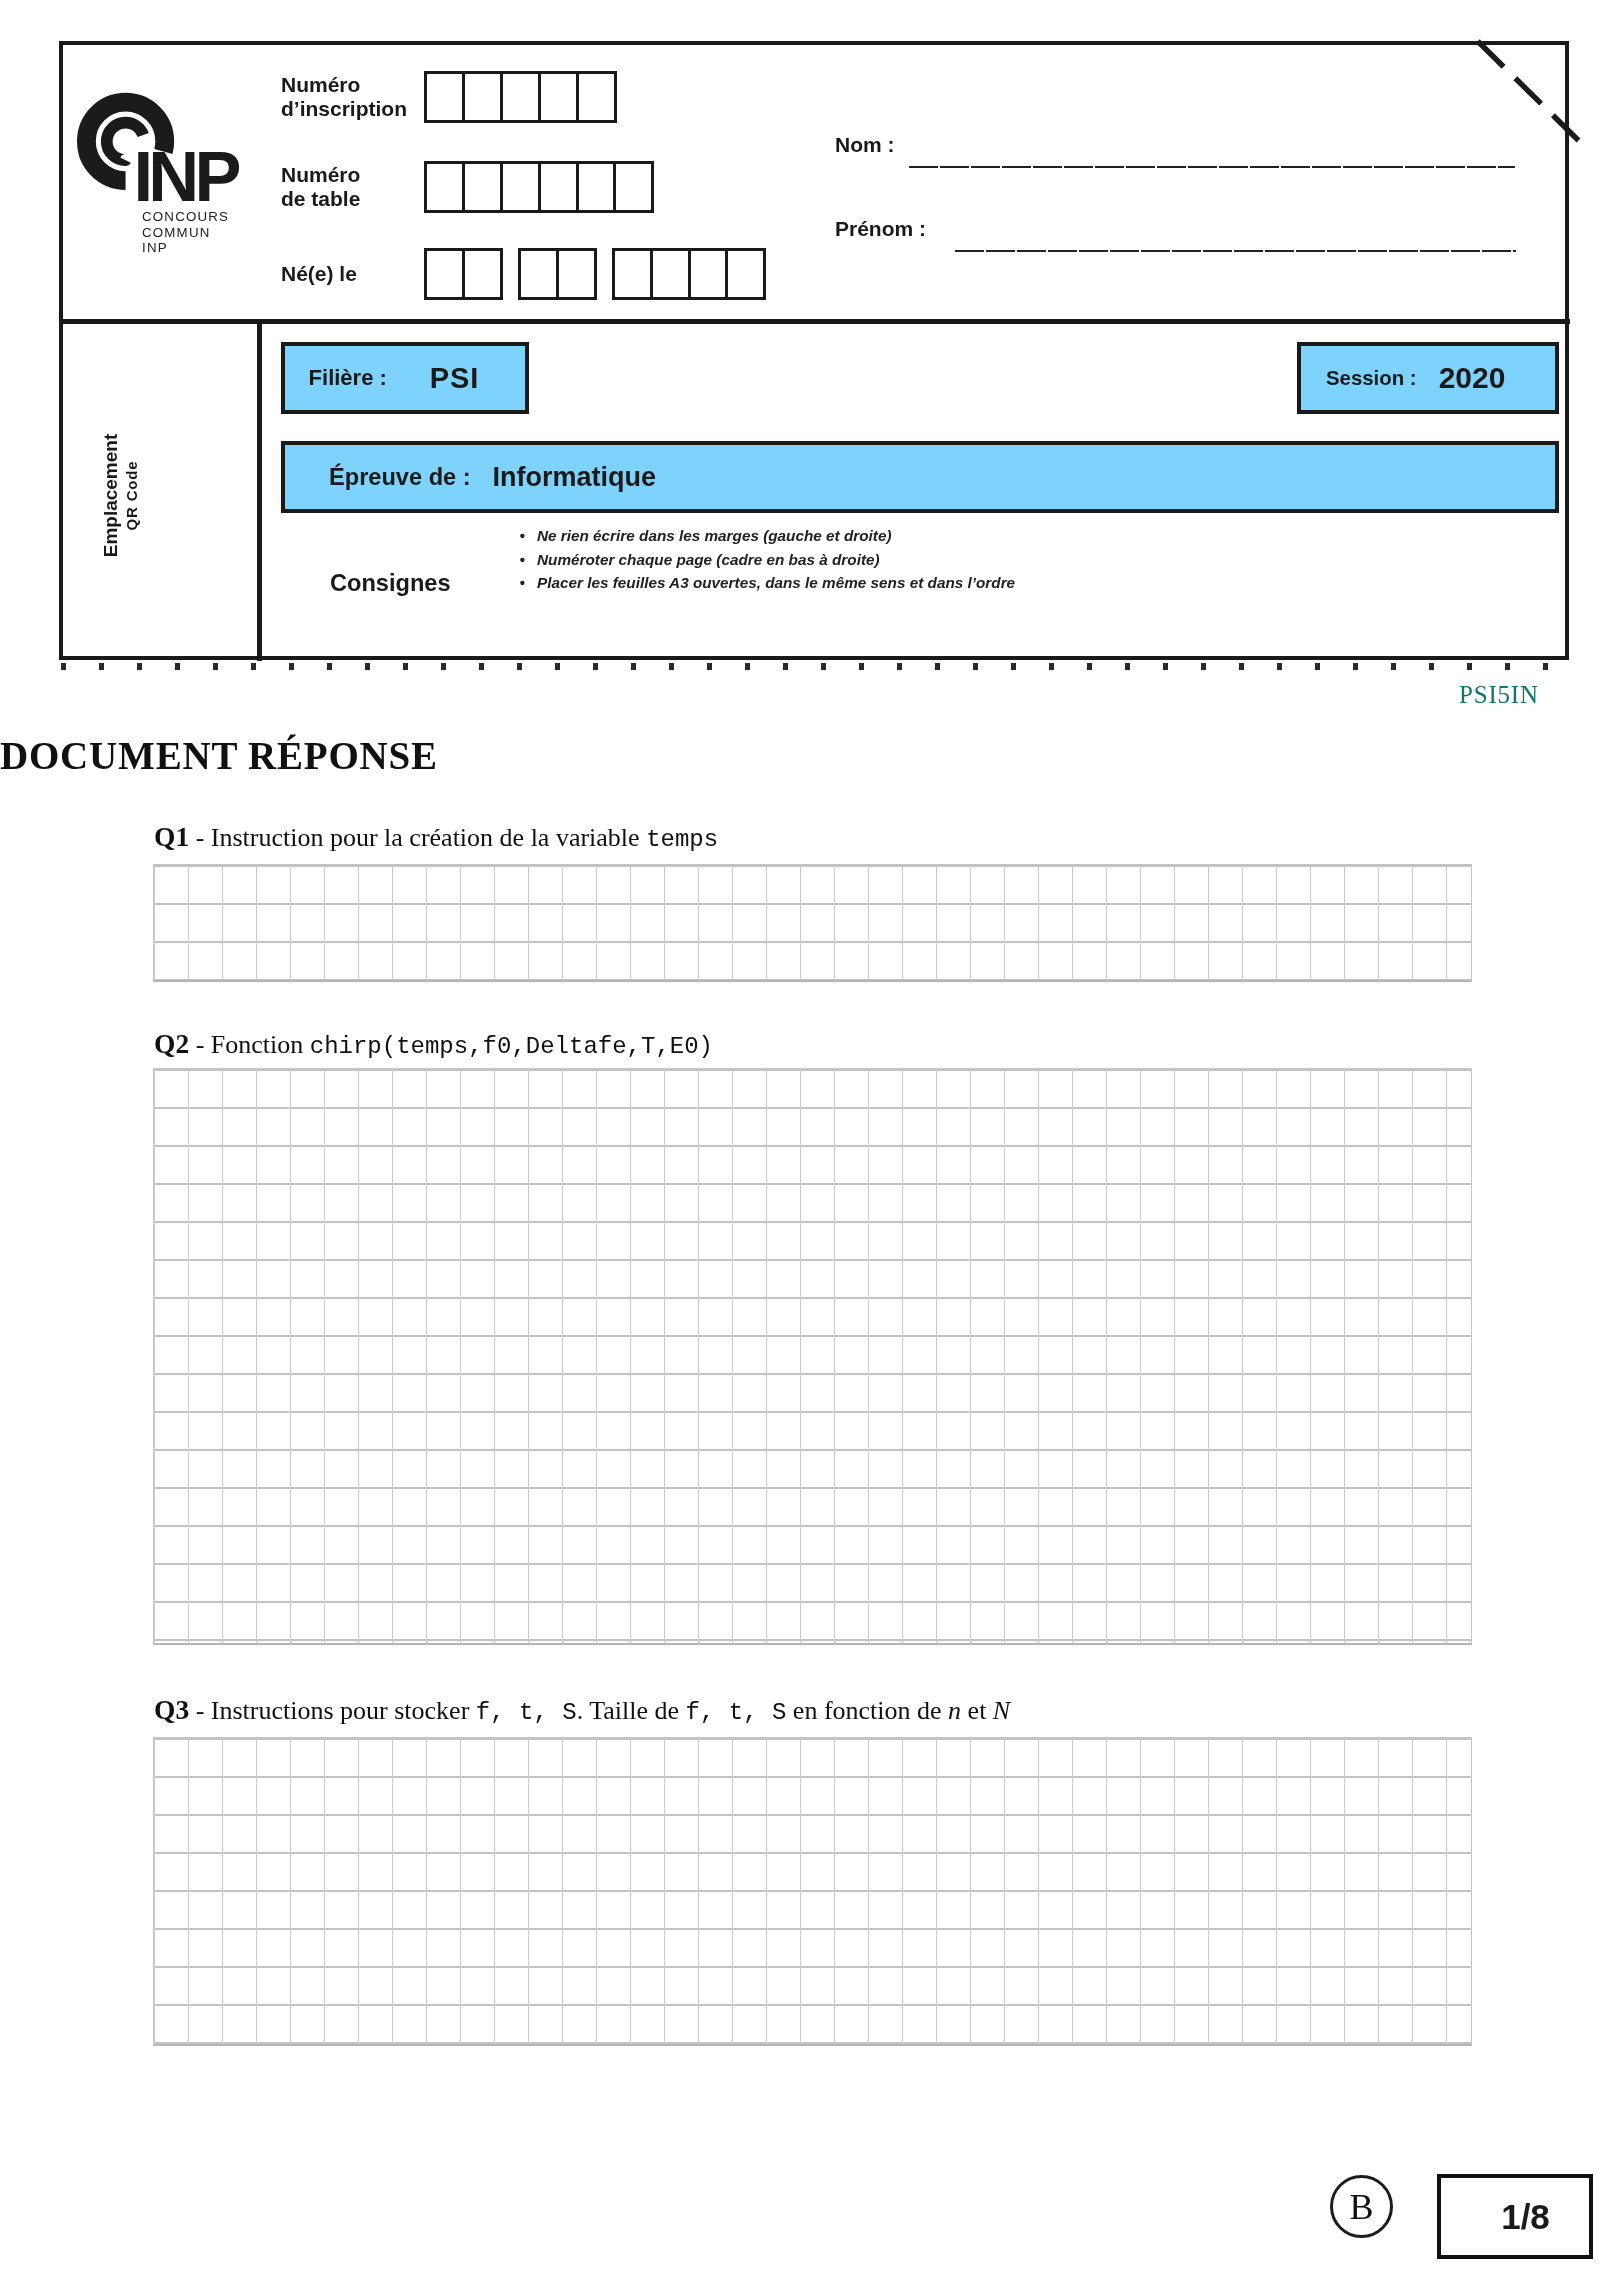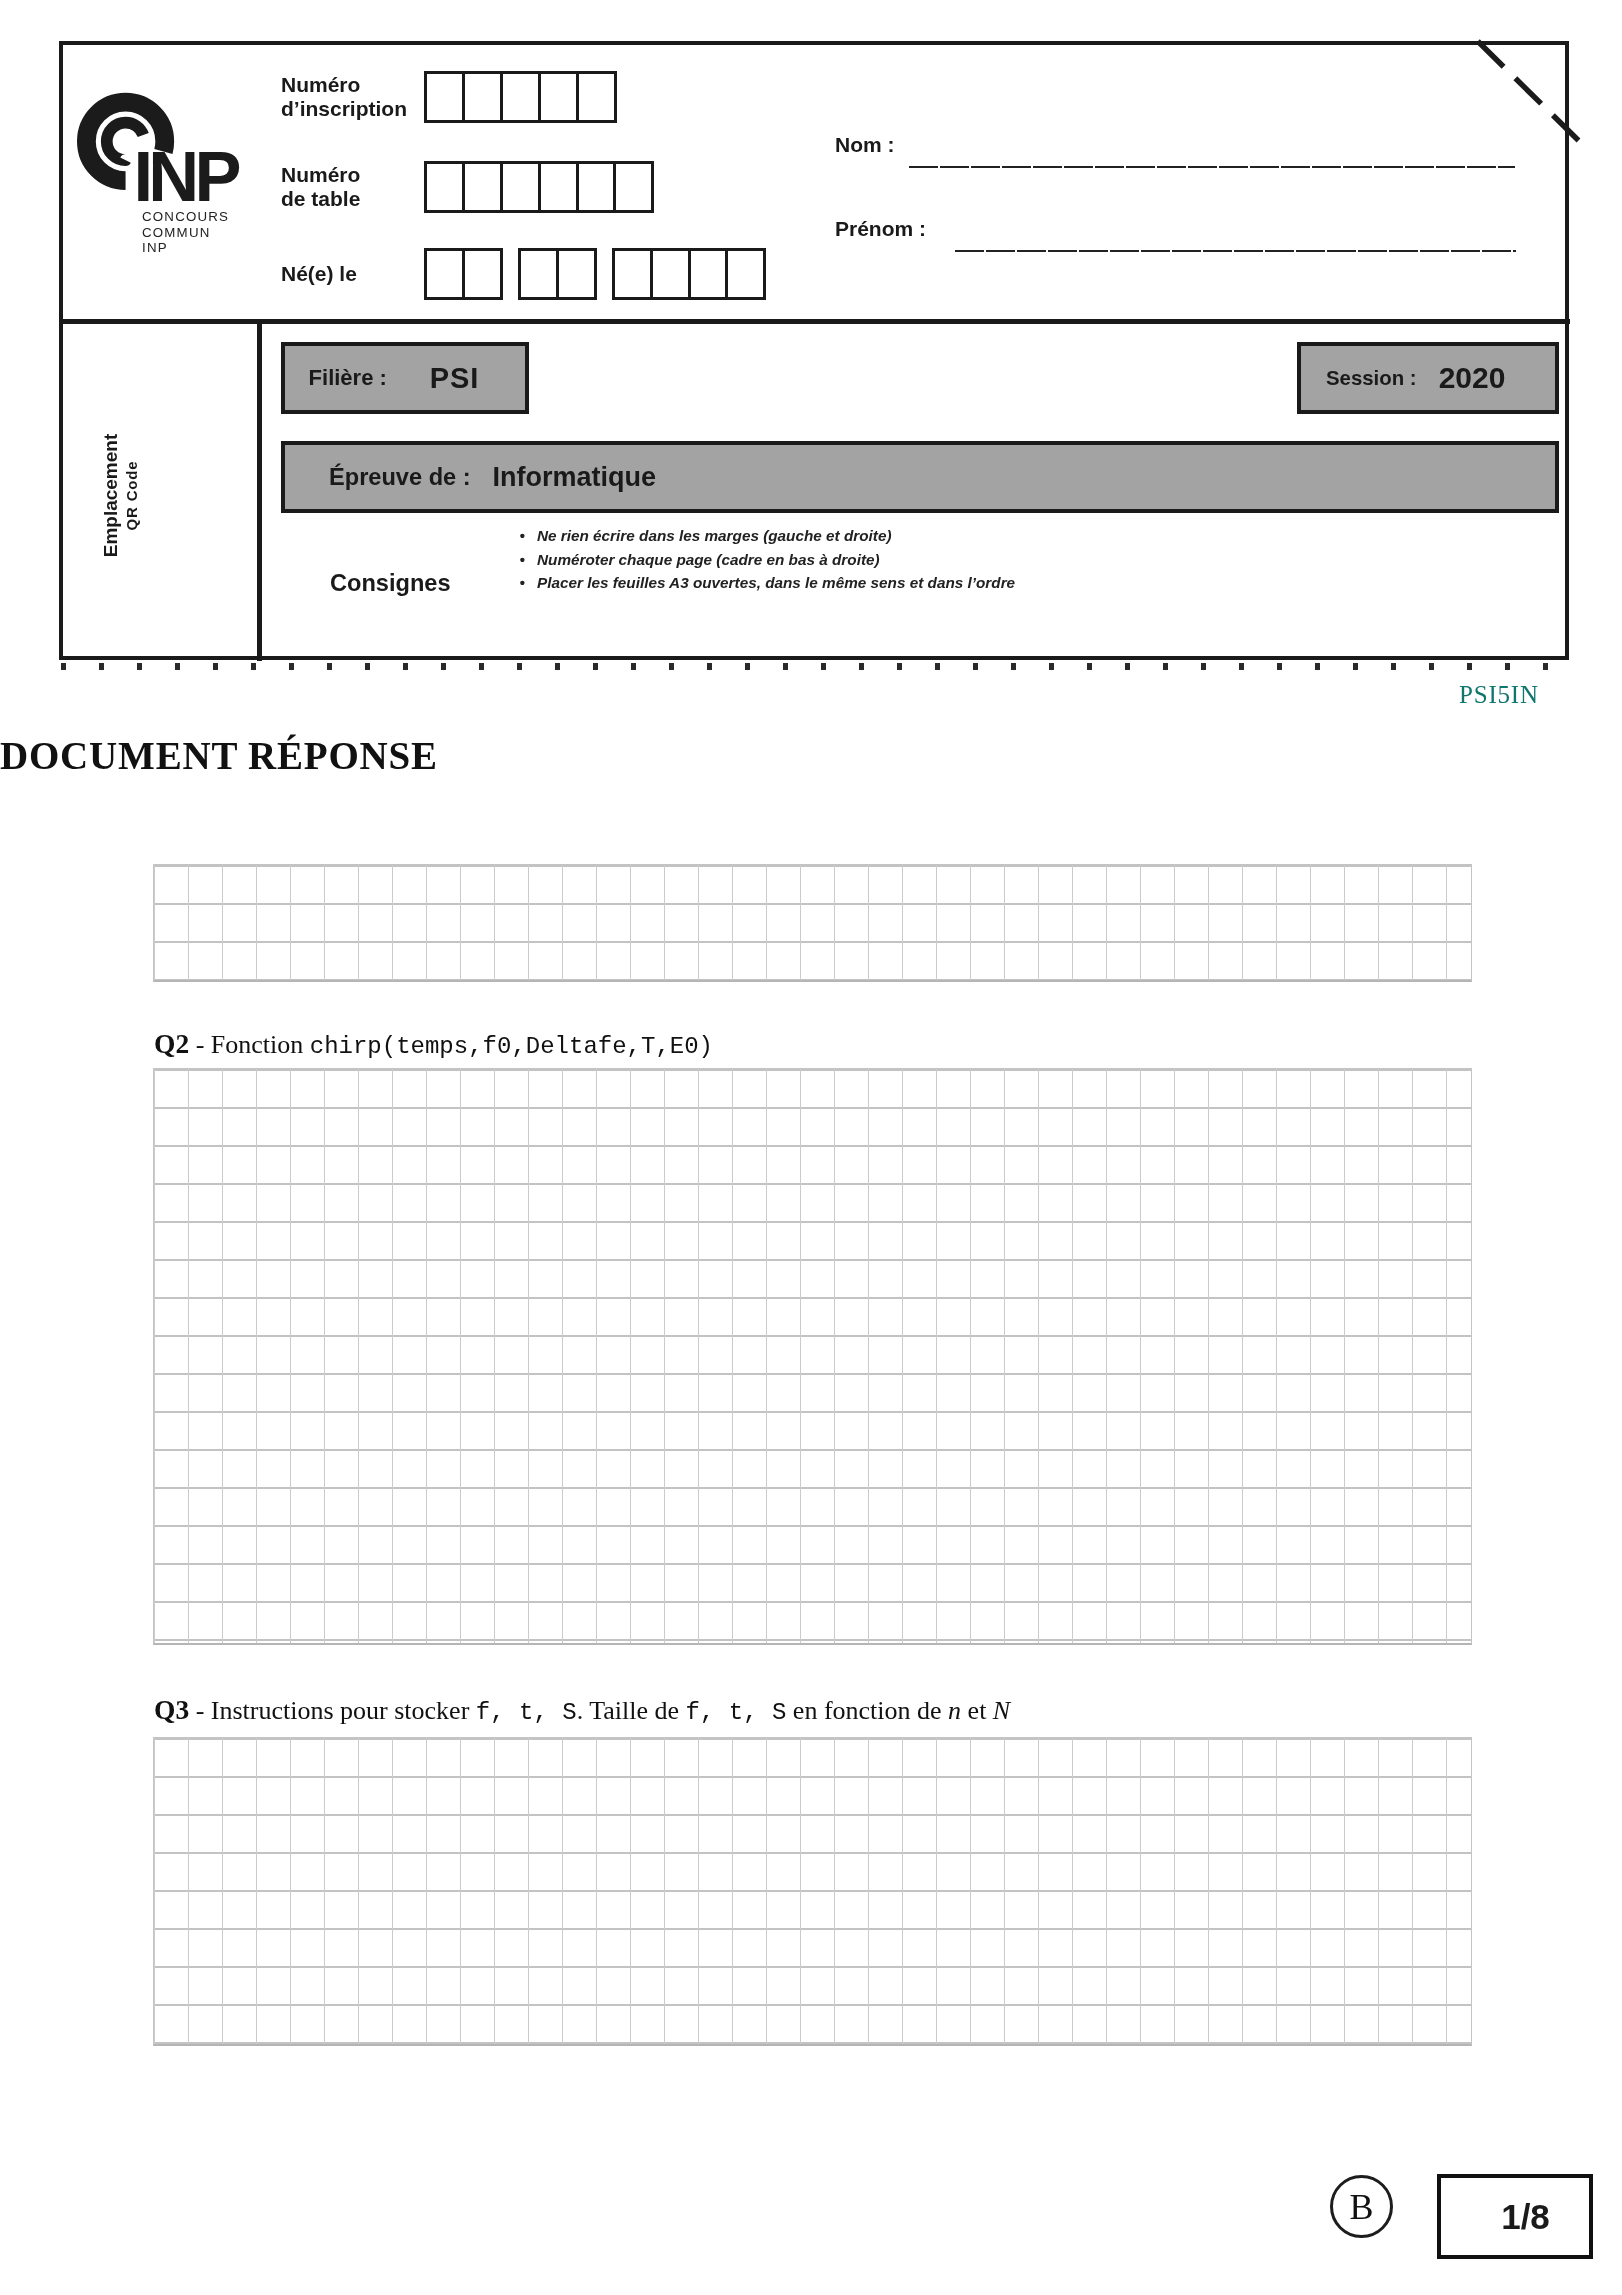--- a/index.html
+++ b/index.html
@@ -39,21 +39,21 @@
   #prenom-label{left:835px;top:217px;font-weight:700;font-size:21px;}
   #prenom-line{left:955px;top:250px;width:561px;height:2.4px;
     background:repeating-linear-gradient(90deg,#222 0 29px,transparent 29px 31px);}
 
   
   #qr-label{left:14px;top:471px;width:220px;height:49px;transform:rotate(-90deg);
     text-align:center;font-weight:700;}
   #qr-label .l1{font-size:19px;line-height:22px;}
   #qr-label .l2{font-size:15px;line-height:19px;letter-spacing:0.8px;}
 
-  .frame{border:4.7px solid #1a1a1a;display:flex;align-items:center;background:#a3a3a3;}
+  .frame{border:4.7px solid #1a1a1a;display:flex;align-items:center;background:#7dd3fc;}
   #filiere-box{left:281px;top:342px;width:240px;height:64px;}
   #filiere-box .lab{margin-left:23.6px;font-weight:700;font-size:22px;}
   #filiere-box .val{margin-left:43px;font-weight:700;font-size:29px;letter-spacing:0.8px;}
   #session-box{left:1297px;top:342px;width:254px;height:64px;}
   #session-box .lab{margin-left:25px;font-weight:700;font-size:20.4px;}
   #session-box .val{margin-left:22px;font-weight:700;font-size:30px;}
   #epreuve-box{left:281px;top:441px;width:1270px;height:64px;}
   #epreuve-box .lab{margin-left:44px;font-weight:700;font-size:23.6px;}
   #epreuve-box .val{margin-left:22px;font-weight:700;font-size:27px;}
 
@@ -201,20 +201,23 @@
   <ul class="abs" id="consignes-list">
       <li>Ne rien écrire dans les marges (gauche et droite)</li>
       <li>Numéroter chaque page (cadre en bas à droite)</li>
       <li>Placer les feuilles A3 ouvertes, dans le même sens et dans l’ordre</li>
     </ul>
 
   <div class="abs" id="paper-code">PSI5IN</div>
 
   <div class="abs" id="doc-title">DOCUMENT RÉPONSE</div>
 
+  <div class="abs q-heading" id="q1-heading">
+    <span class="q-id">Q1</span><span><span class="p-plain"> - Instruction pour la création de la variable </span><span class="p-code">temps</span></span>
+  </div>
   <div class="abs answer-grid" id="q1-grid" style="width: 1317px; height: 115px;"></div>
 
   <div class="abs q-heading" id="q2-heading">
     <span class="q-id">Q2</span><span><span class="p-plain"> - Fonction </span><span class="p-code">chirp(temps,f0,Deltafe,T,E0)</span></span>
   </div>
   <div class="abs answer-grid" id="q2-grid" style="width: 1317px; height: 574px;"></div>
 
   <div class="abs q-heading" id="q3-heading">
     <span class="q-id">Q3</span><span><span class="p-plain"> - Instructions pour stocker </span><span class="p-code">f, t, S</span><span class="p-plain">. Taille de </span><span class="p-code">f, t, S</span><span class="p-plain"> en fonction de </span><span class="p-var">n</span><span class="p-plain"> et </span><span class="p-var">N</span></span>
   </div>

